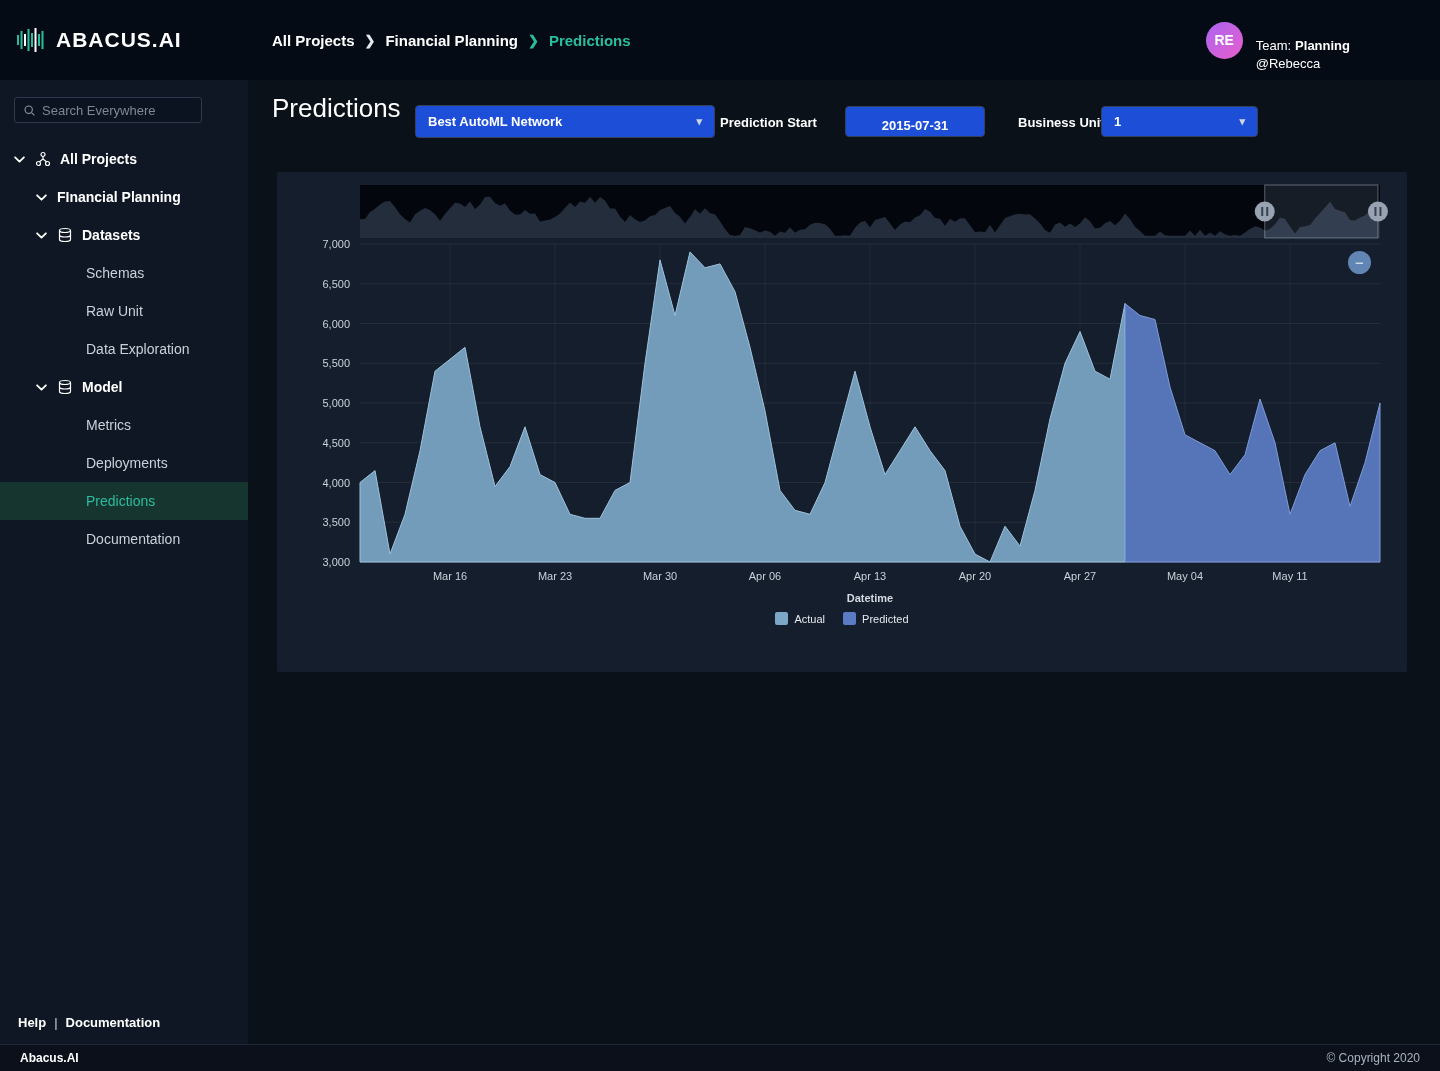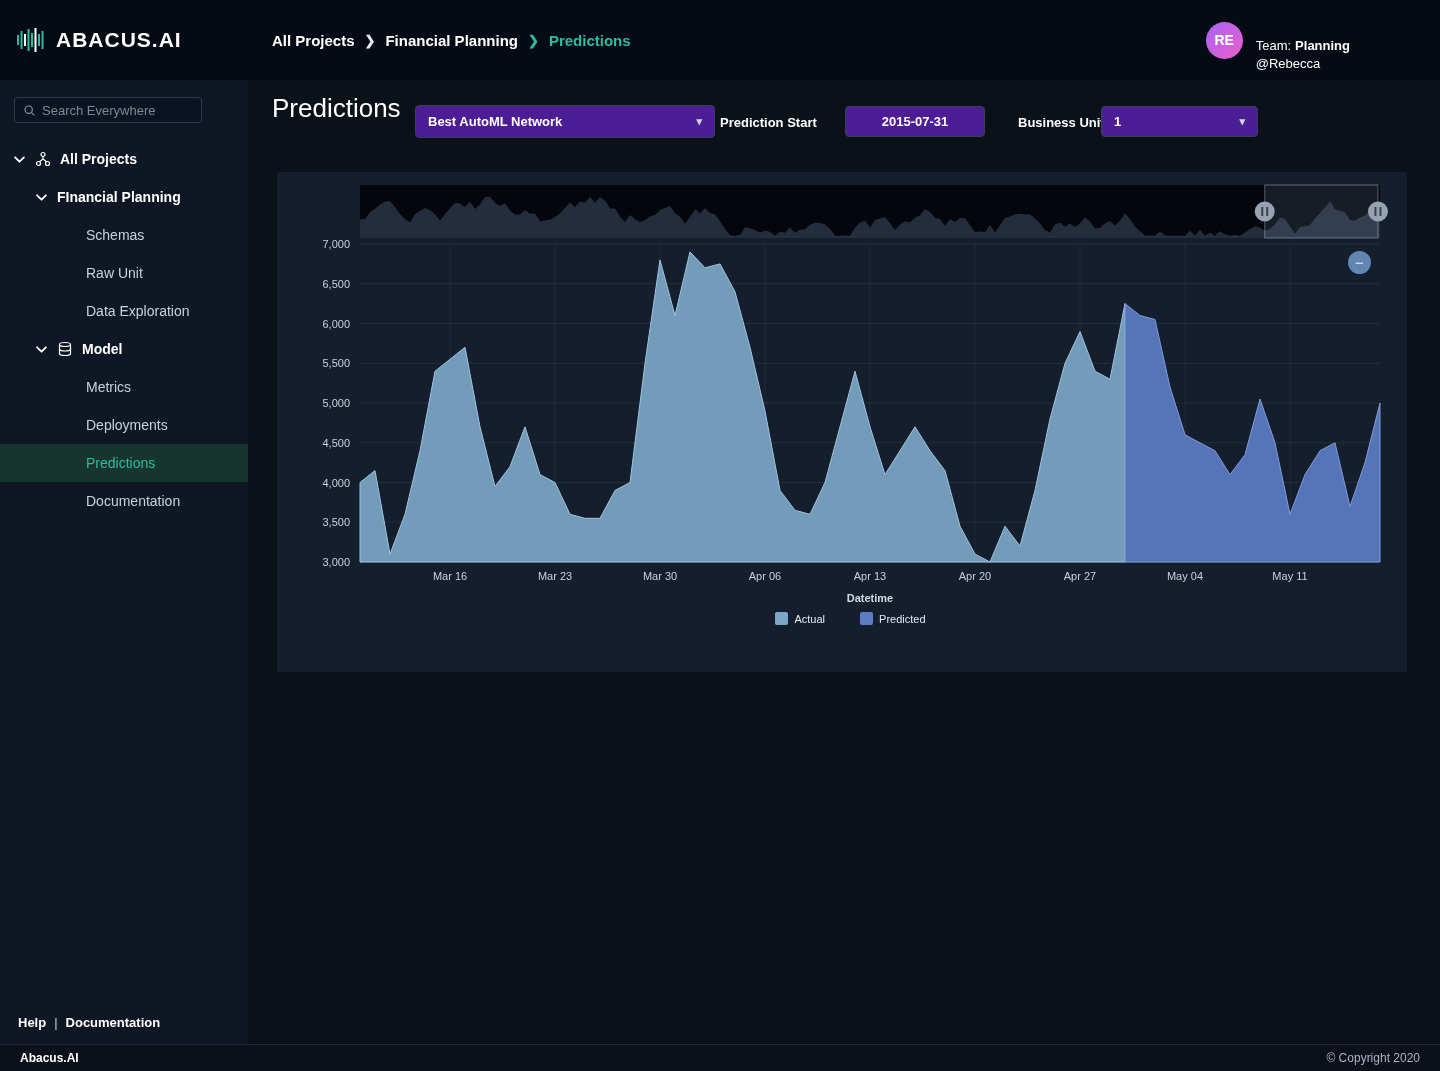--- a/index.html
+++ b/index.html
@@ -70,23 +70,23 @@
     background:#0b101b; border-top:1px solid #1f2838;
     display:flex; align-items:center; justify-content:space-between;
     padding:0 20px; font-size:12px;
   }
   .footer-brand { font-weight:700; color:#fff; }
   .footer-copy { color:#aab3bf; }
   
   .main { position:absolute; left:248px; top:80px; right:0; bottom:27px; background:#0a1119; }
   .page-title { position:absolute; left:24px; top:13px; font-size:26px; font-weight:400; color:#fff; }
   .select, .date-input {
-    position:absolute; background:#4c1d95; border:1px solid #33415a; border-radius:4px;
+    position:absolute; background:#1d4ed8; border:1px solid #33415a; border-radius:4px;
     display:flex; align-items:center; padding:11px 12px; font-size:13px; font-weight:700;
-    color:#fff; cursor:pointer;justify-content:center;
+    color:#fff; cursor:pointer;
   }
   .select .caret { margin-left:auto; color:#cfd6e0; font-size:11px; }
   .sel-model { left:167px; top:25px; width:300px; height:33px; }
   .ctl-label { position:absolute; font-size:13px; font-weight:700; color:#fff; top:35px; }
   .lbl-pred-start { left:472px; }
   .lbl-biz-unit { left:770px; }
   .date-input { left:597px; top:26px; width:140px; height:31px;flex-direction:column; }
   .date-input .cal { margin-left:auto; width:15px; height:15px; }
   .sel-unit { left:853px; top:26px; width:157px; height:31px; }
   
@@ -95,21 +95,21 @@
     background:#151e2c; border-radius:2px;
   }
   .chart-svg { position:absolute; inset:0; width:1130px; height:500px; }
   .chart-svg text { font-family:"Liberation Sans", sans-serif; }
   .tick { fill:#c9d1da; font-size:11px; }
   .tick-bold { fill:#d4dae2; font-size:11px; font-weight:700; }
   .chart-legend {
     position:absolute; left:0; right:0; top:440px;
     display:flex; justify-content:center; align-items:center; gap:18px;
   }
-  .legend-item { display:flex; align-items:center; gap:6px; font-size:11px; color:#e6e9ee; cursor:pointer;margin-left:17px; }
+  .legend-item { display:flex; align-items:center; gap:6px; font-size:11px; color:#e6e9ee; cursor:pointer; }
   .swatch { width:13px; height:13px; border-radius:2px; display:inline-block; }
   .zoom-out {
     position:absolute; left:1071px; top:79px; width:23px; height:23px;
     border-radius:50%; border:none; background:#6186b4; color:#eaf0f8;
     font-size:15px; line-height:21px; cursor:pointer; padding:0;
   }
 </style>
 </head>
 <body>
 
@@ -162,20 +162,31 @@
           <circle cx="12.5" cy="12.5" r="2" stroke="#fff" fill="none" stroke-width="1.2"></circle>
           <path d="M8 5.5v2.5M8 8L4.2 11M8 8l3.8 3" stroke="#fff" fill="none" stroke-width="1.2"></path>
         </svg>
         <span class="nav-label">All Projects</span>
       </div>
       <div class="nav-item lvl1 bold">
         <svg class="chev-svg" viewBox="0 0 10 6">
           <path d="M1 1l4 4 4-4" stroke="#fff" stroke-width="1.6" fill="none" stroke-linecap="round" stroke-linejoin="round"></path>
         </svg>
         <span class="nav-label">FInancial Planning</span>
+      </div>
+      <div class="nav-item lvl1 bold">
+        <svg class="chev-svg" viewBox="0 0 10 6">
+          <path d="M1 1l4 4 4-4" stroke="#fff" stroke-width="1.6" fill="none" stroke-linecap="round" stroke-linejoin="round"></path>
+        </svg>
+        <svg class="ni" viewBox="0 0 16 16">
+          <ellipse cx="8" cy="3.5" rx="5.5" ry="2" stroke="#fff" fill="none" stroke-width="1.2"></ellipse>
+          <path d="M2.5 3.5v9c0 1.1 2.5 2 5.5 2s5.5-.9 5.5-2v-9" stroke="#fff" fill="none" stroke-width="1.2"></path>
+          <path d="M2.5 8c0 1.1 2.5 2 5.5 2s5.5-.9 5.5-2" stroke="#fff" fill="none" stroke-width="1.2"></path>
+        </svg>
+        <span class="nav-label">Datasets</span>
       </div>
       <div class="nav-item lvl2">
         <span class="nav-label">Schemas</span>
       </div>
       <div class="nav-item lvl2">
         <span class="nav-label">Raw Unit</span>
       </div>
       <div class="nav-item lvl2">
         <span class="nav-label">Data Exploration</span>
       </div>

